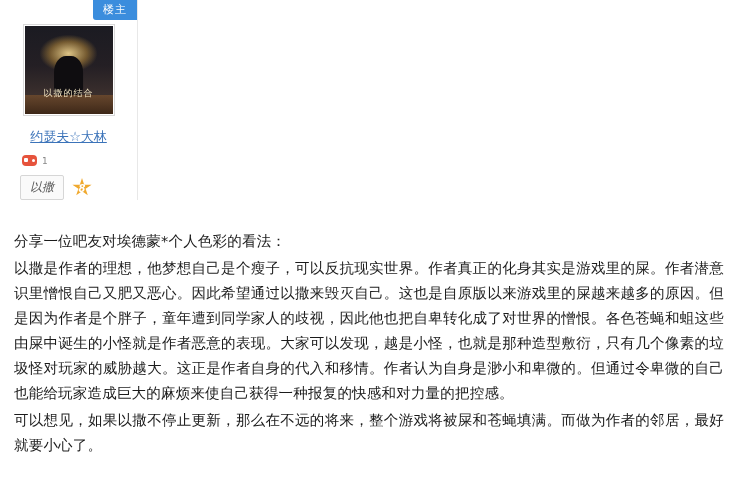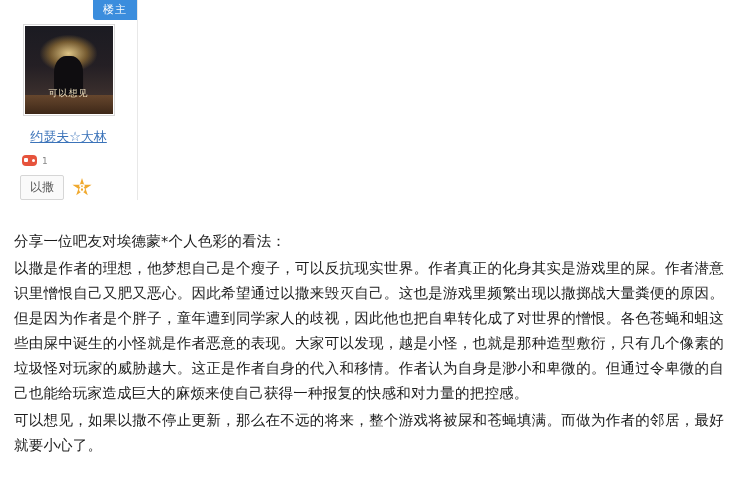--- a/index.html
+++ b/index.html
@@ -141,20 +141,21 @@
   }
   .icon-num {
     font-size: 9px;
     color: #888;
   }
   .tag-row {
     margin: 9px 0 0 20px;
     display: flex;
     align-items: center;
     gap: 8px;
+    font-style: italic;
   }
   .tag-box {
     border: 1px solid #d6d6d6;
     border-radius: 2px;
     font-size: 12px;
     color: #555;
     padding: 3px 9px;
     background: #fafafa;
   }
   .level-badge {
@@ -203,21 +204,21 @@
 
   <div class="author-col">
 
     <div class="badge-ribbon">楼主</div>
 
     <div class="avatar-wrap">
       <div class="avatar">
         <div class="glow"></div>
         <div class="figure"></div>
         <div class="floor"></div>
-        <div class="caption">可以想见</div>
+        <div class="caption">以撒的结合</div>
       </div>
     </div>
 
     <div class="author-name">约瑟夫☆大林</div>
 
     <div class="author-icons">
       <span class="icon-gamepad"></span>
       <span class="icon-num">1</span>
     </div>
 
@@ -226,17 +227,17 @@
       <span class="level-badge">
         <span class="star-shape"></span>
         <span class="level-num">8</span>
       </span>
     </div>
 
   </div>
 
   <div class="content-col">
     <p>分享一位吧友对埃德蒙*个人色彩的看法：</p>
-    <p>以撒是作者的理想，他梦想自己是个瘦子，可以反抗现实世界。作者真正的化身其实是游戏里的屎。作者潜意识里憎恨自己又肥又恶心。因此希望通过以撒来毁灭自己。这也是游戏里频繁出现以撒掷战大量粪便的原因。但是因为作者是个胖子，童年遭到同学家人的歧视，因此他也把自卑转化成了对世界的憎恨。各色苍蝇和蛆这些由屎中诞生的小怪就是作者恶意的表现。大家可以发现，越是小怪，也就是那种造型敷衍，只有几个像素的垃圾怪对玩家的威胁越大。这正是作者自身的代入和移情。作者认为自身是渺小和卑微的。但通过令卑微的自己也能给玩家造成巨大的麻烦来使自己获得一种报复的快感和对力量的把控感。</p>
+    <p>以撒是作者的理想，他梦想自己是个瘦子，可以反抗现实世界。作者真正的化身其实是游戏里的屎。作者潜意识里憎恨自己又肥又恶心。因此希望通过以撒来毁灭自己。这也是自原版以来游戏里的屎越来越多的原因。但是因为作者是个胖子，童年遭到同学家人的歧视，因此他也把自卑转化成了对世界的憎恨。各色苍蝇和蛆这些由屎中诞生的小怪就是作者恶意的表现。大家可以发现，越是小怪，也就是那种造型敷衍，只有几个像素的垃圾怪对玩家的威胁越大。这正是作者自身的代入和移情。作者认为自身是渺小和卑微的。但通过令卑微的自己也能给玩家造成巨大的麻烦来使自己获得一种报复的快感和对力量的把控感。</p>
     <p>可以想见，如果以撒不停止更新，那么在不远的将来，整个游戏将被屎和苍蝇填满。而做为作者的邻居，最好就要小心了。</p>
   </div>
 
 </div>
 
 </body></html>

